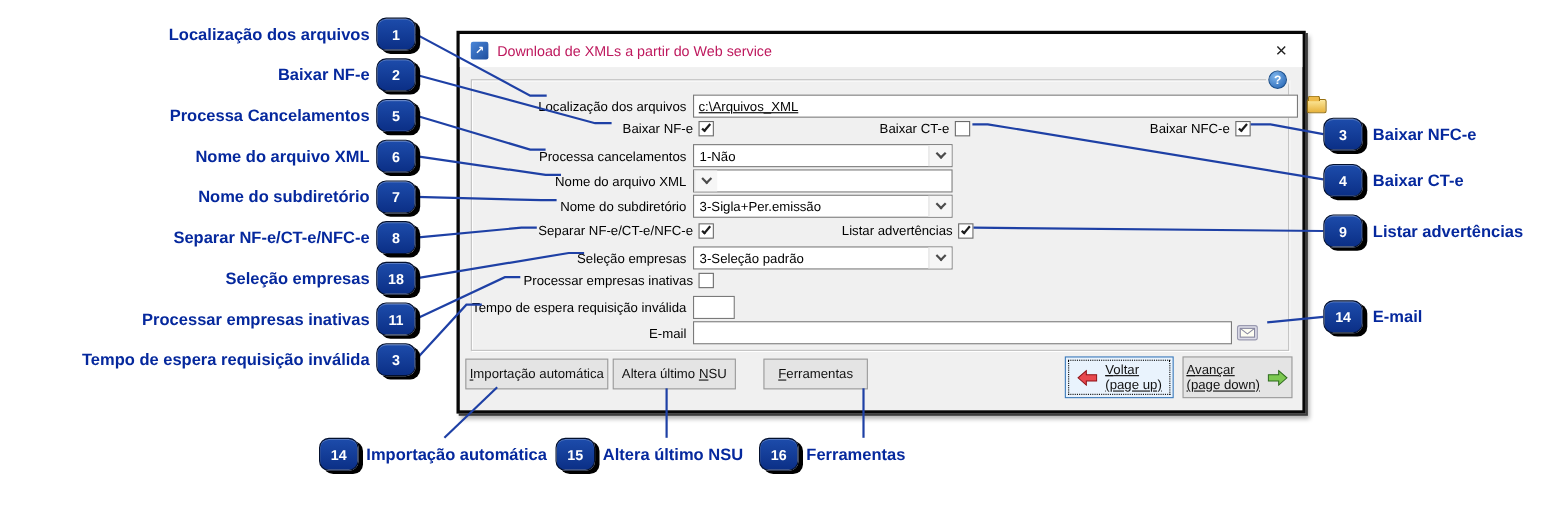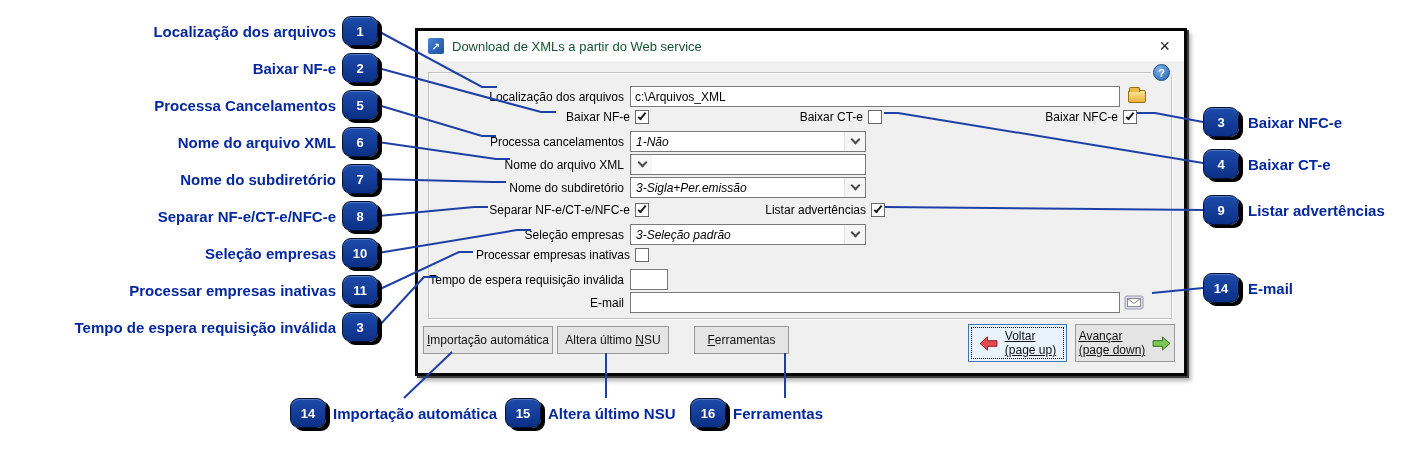--- a/index.html
+++ b/index.html
@@ -26,38 +26,38 @@
   
   #dialog { position:absolute; left:415px; top:28px; width:772px; height:348px; z-index:2;
             border:3px solid #070707; background:#f0f0f0;
             box-shadow:2px 2px 0 #3c3c3c, 4px 5px 4px rgba(0,0,0,.30); }
   .titlebar { position:absolute; left:0; top:0; width:100%; height:30px; background:#ffffff;
               display:flex; align-items:center; padding:0 10px; gap:8px; }
   .title-icon { width:16px; height:16px; border-radius:2px;
                 background:linear-gradient(135deg,#4a86d8,#1f4f9e);
                 color:#fff; font-family:"DejaVu Sans",sans-serif; font-size:10px; font-weight:bold;
                 display:flex; align-items:center; justify-content:center; }
-  .title-text { flex:1; font-size:13px; color:#14532d; white-space:nowrap; }
+  .title-text { flex:1; font-size:13px; color:#be185d; white-space:nowrap; }
   .close-x { font-size:18px; color:#222; line-height:16px; padding:0 4px; cursor:default; }
 
   .groupbox { position:absolute; left:10px; top:41px; width:744px; height:247px;
               border:1px solid #c0c0c0; box-shadow:1px 1px 0 #ffffff, inset 1px 1px 0 #fdfdfd; }
   .help { position:absolute; left:735px; top:33px; width:17px; height:17px; border-radius:50%;
           background:radial-gradient(circle at 35% 30%,#7db4ec,#2060b0);
           border:1px solid #1a4e8a; box-shadow:0 0 0 2px #f0f0f0;
           color:#fff; font-size:11px; font-weight:bold;
           display:flex; align-items:center; justify-content:center; }
 
   .frow { position:absolute; left:0; display:flex; align-items:center; }
   .flabel { width:212px; text-align:right; padding-right:6px; font-size:12px; color:#000; white-space:nowrap; }
   .tin { height:21px; border:1px solid #7a7a7a; background:#fff; font-size:12px;
          padding:0 4px; font-family:"Liberation Sans",sans-serif; color:#000; }
   .sel { width:236px; height:21px; border:1px solid #7a7a7a; background:#fff;
          display:flex; align-items:center; }
-  .sel .txt { flex:1; padding:0 5px; font-size:12px; white-space:nowrap; overflow:hidden;font-style:italic; }
+  .sel .txt { flex:1; padding:0 5px; font-size:12px; white-space:nowrap; overflow:hidden; }
   .sel .chevbox { width:21px; height:100%; display:flex; align-items:center; justify-content:center;
                   background:#f6f6f6; border-left:1px solid #e2e2e2; }
   .chev { width:7px; height:7px; border-right:2px solid #4b4b4b; border-bottom:2px solid #4b4b4b;
           transform:rotate(45deg); margin-top:-4px; }
   .cbpair { position:absolute; display:flex; align-items:center; gap:5px; }
   .cbpair .flabel2 { font-size:12px; color:#000; white-space:nowrap; }
   .cb { width:14px; height:14px; background:#fff; border:1px solid #6a6a6a;
         display:flex; align-items:center; justify-content:center; }
   .cb .mark { display:none; width:4px; height:9px; margin-top:-3px;
               border-right:2px solid #1c1c1c; border-bottom:2px solid #1c1c1c; transform:rotate(40deg); }
@@ -119,21 +119,21 @@
   <div class="co co-left" style="top:164px">
       <span class="lbl">Nome do subdiretório</span>
       <span class="badge">7</span>
     </div>
   <div class="co co-left" style="top:201px">
       <span class="lbl">Separar NF-e/CT-e/NFC-e</span>
       <span class="badge">8</span>
     </div>
   <div class="co co-left" style="top:238px">
       <span class="lbl">Seleção empresas</span>
-      <span class="badge">10</span>
+      <span class="badge">18</span>
     </div>
   <div class="co co-left" style="top:275px">
       <span class="lbl">Processar empresas inativas</span>
       <span class="badge">11</span>
     </div>
   <div class="co co-left" style="top:312px">
       <span class="lbl">Tempo de espera requisição inválida</span>
       <span class="badge">3</span>
     </div>
 
@@ -173,21 +173,21 @@
       <span class="title-icon">↗</span>
       <span class="title-text">Download de XMLs a partir do Web service</span>
       <span class="close-x">×</span>
     </div>
 
     <div class="groupbox"></div>
     <div class="help">?</div>
 
     <div class="frow" style="top:55px">
       <span class="flabel">Localização dos arquivos</span>
-      <input class="tin" style="width: 490px;" value="c:\Arquivos_XML">
+      <input class="tin" style="width: 550px; text-decoration: underline;" value="c:\Arquivos_XML">
       <span class="folder"></span>
     </div>
 
     <div class="cbpair" style="left:0; top:79px">
       <span class="flabel" style="padding-right:0">Baixar NF-e</span>
       <span class="cb checked">
           <span class="mark"></span>
         </span>
     </div>
     <div class="cbpair" style="left:330px; top:79px">

